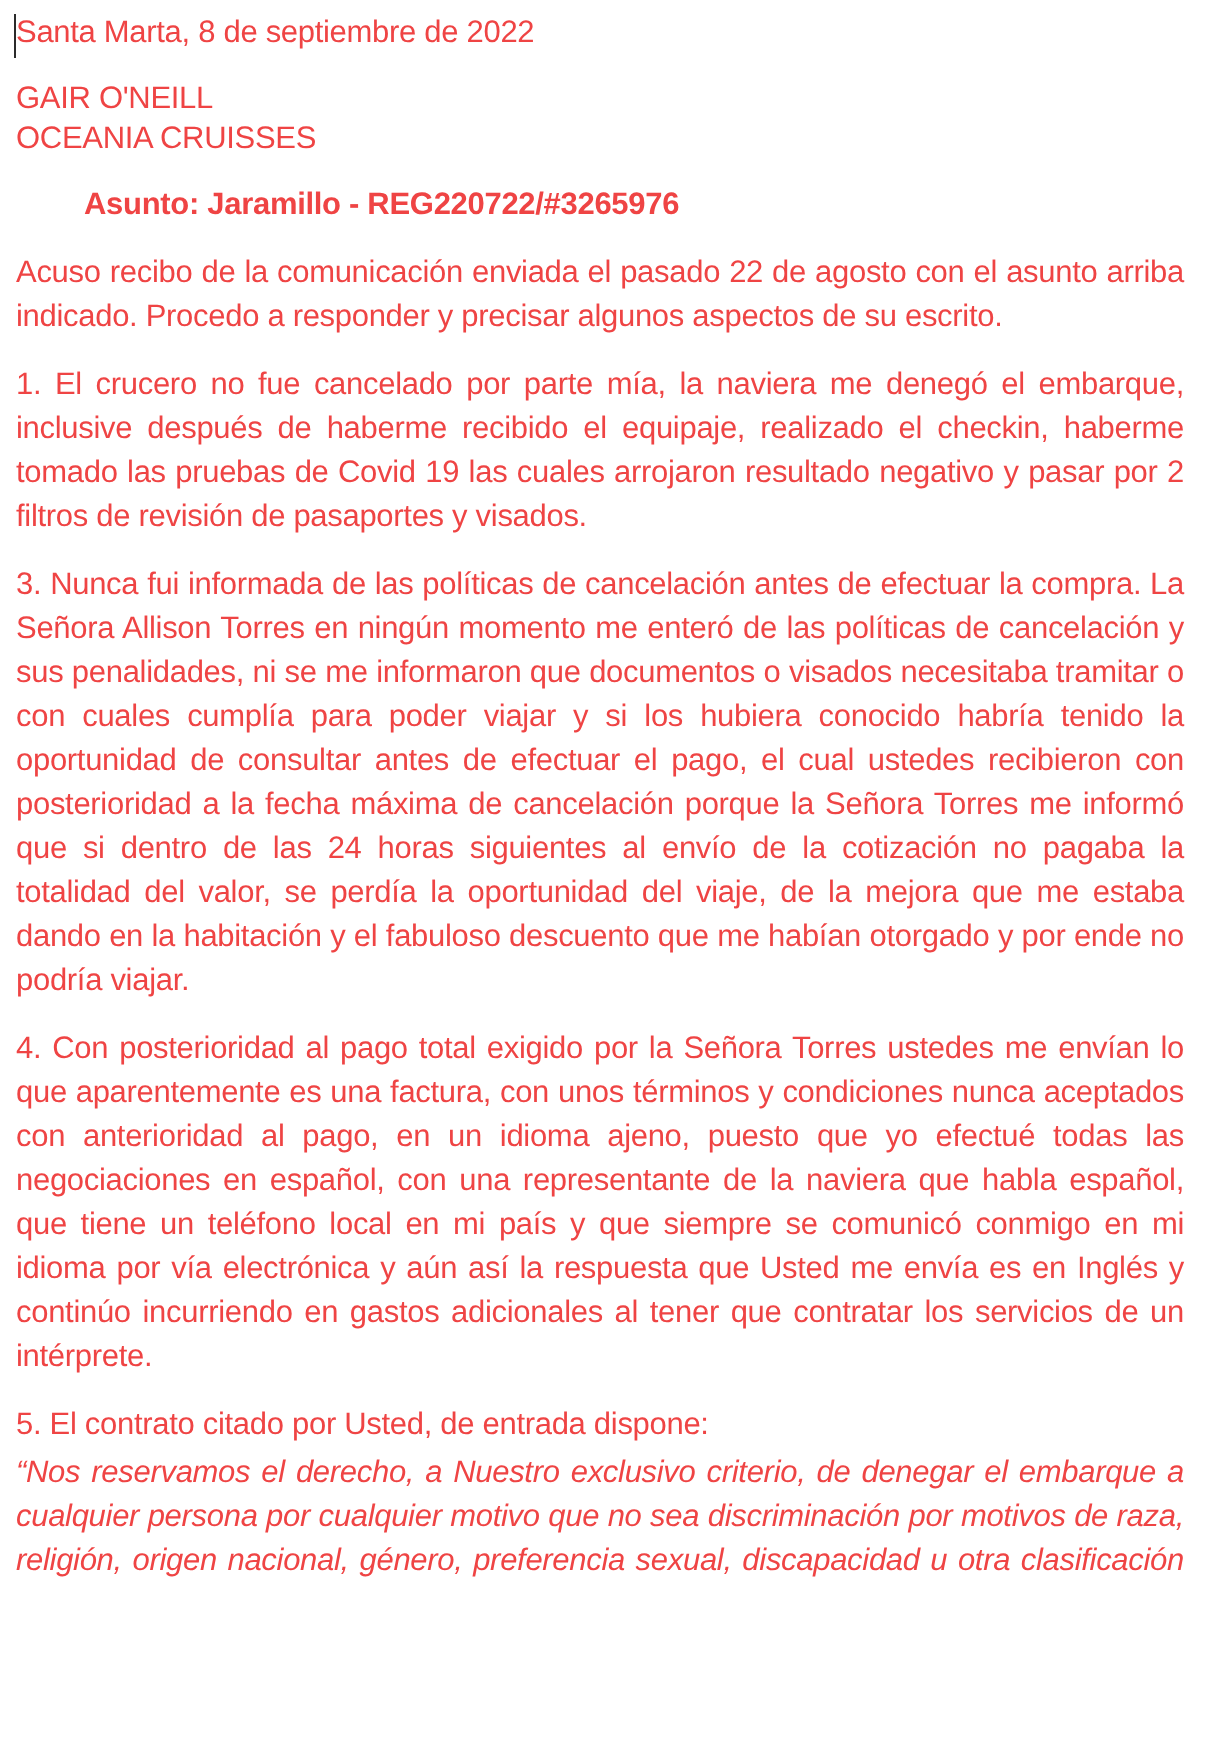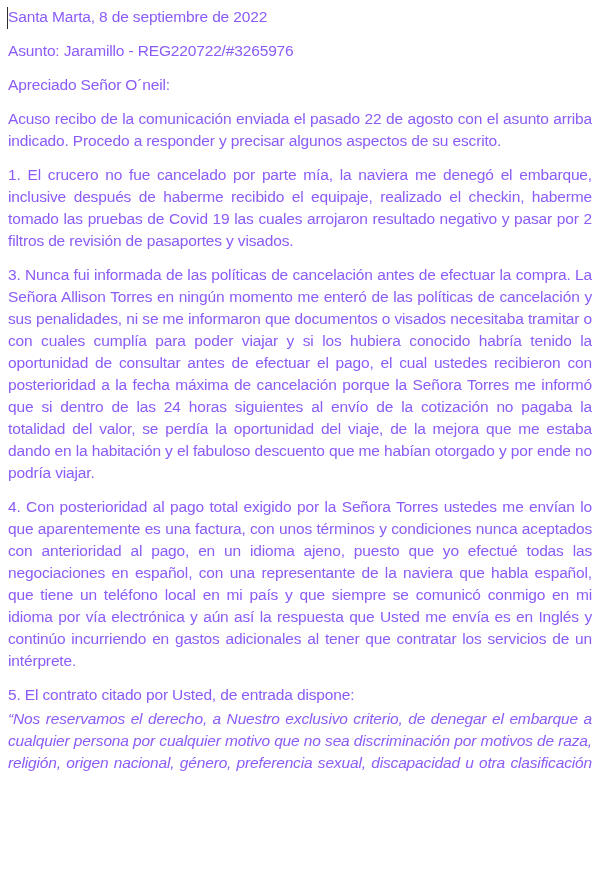--- a/index.html
+++ b/index.html
@@ -6,21 +6,21 @@
     margin: 0;
     padding: 0;
     background: #ffffff;
   }
   .page {
     position: relative;
     width: 606px;
     height: 808px;
     box-sizing: border-box;
     background: #ffffff;
-    color: #8b5cf6;
+    color: #ef4444;
     font-family: "Liberation Sans", sans-serif;
     font-size: 15.5px;
     letter-spacing: -0.15px;
     padding: 6px 14px 0 8px;
     overflow: hidden;
   }
   .caret {
     position: absolute;
     left: 7px;
     top: 7px;
@@ -38,22 +38,23 @@
   }
   .address {
     margin: 0 0 12px 0;
     line-height: 20px;
     text-align: left;
   }
   .address div {
     margin: 0;
   }
   .subject {
-    font-weight: normal;
+    font-weight: bold;
     text-align: left;
+    margin-left: 34px;
   }
   .greeting {
     text-align: left;
   }
   .point5-intro {
     margin-bottom: 2px;
     text-align: left;
   }
   .contract-quote {
     font-style: italic;
@@ -66,25 +67,26 @@
 </head>
 <body>
 
 <div class="page">
 
   <div class="caret"></div>
 
   <p class="para date-line">Santa Marta, 8 de septiembre de 2022</p>
 
   <div class="address">
+    <div>GAIR O'NEILL</div>
+    <div>OCEANIA CRUISSES</div>
   </div>
 
   <p class="para subject">Asunto: Jaramillo - REG220722/#3265976</p>
 
-  <p class="para greeting">Apreciado Señor O´neil:</p>
 
   <p class="para">Acuso recibo de la comunicación enviada el pasado 22 de agosto con el asunto arriba indicado. Procedo a responder y precisar algunos aspectos de su escrito.</p>
 
   <p class="para">1.  El crucero no fue cancelado por parte mía, la naviera me denegó el embarque, inclusive después de haberme recibido el equipaje, realizado el checkin, haberme tomado las pruebas de Covid 19  las cuales arrojaron resultado negativo y pasar por 2 filtros de revisión de pasaportes y visados.</p>
 
 
   <p class="para">3. Nunca fui informada de las políticas de cancelación antes de efectuar la compra. La Señora Allison Torres en ningún momento me enteró  de las políticas de cancelación y sus penalidades, ni se me informaron que documentos o visados necesitaba tramitar o con cuales cumplía para poder viajar y si los hubiera conocido habría tenido la oportunidad de consultar antes de efectuar el pago, el cual ustedes recibieron con posterioridad a la fecha máxima de cancelación porque la Señora Torres me informó que si dentro de las 24 horas siguientes al envío de la cotización no pagaba la totalidad del valor,  se perdía la oportunidad del viaje, de la mejora que me estaba dando en la habitación y el fabuloso descuento que me habían otorgado y por ende no podría viajar.</p>
 
   <p class="para">4. Con posterioridad al pago total exigido por la Señora Torres ustedes me envían lo que aparentemente es una factura, con unos términos y condiciones nunca aceptados con anterioridad al pago, en un idioma ajeno, puesto que yo efectué todas las negociaciones en español, con una representante de la naviera que habla español, que tiene un teléfono local en mi país y que siempre se comunicó conmigo en mi idioma por vía electrónica y aún así la respuesta que Usted me envía es en Inglés y continúo incurriendo en gastos adicionales al tener que contratar los servicios de un intérprete.</p>
 

